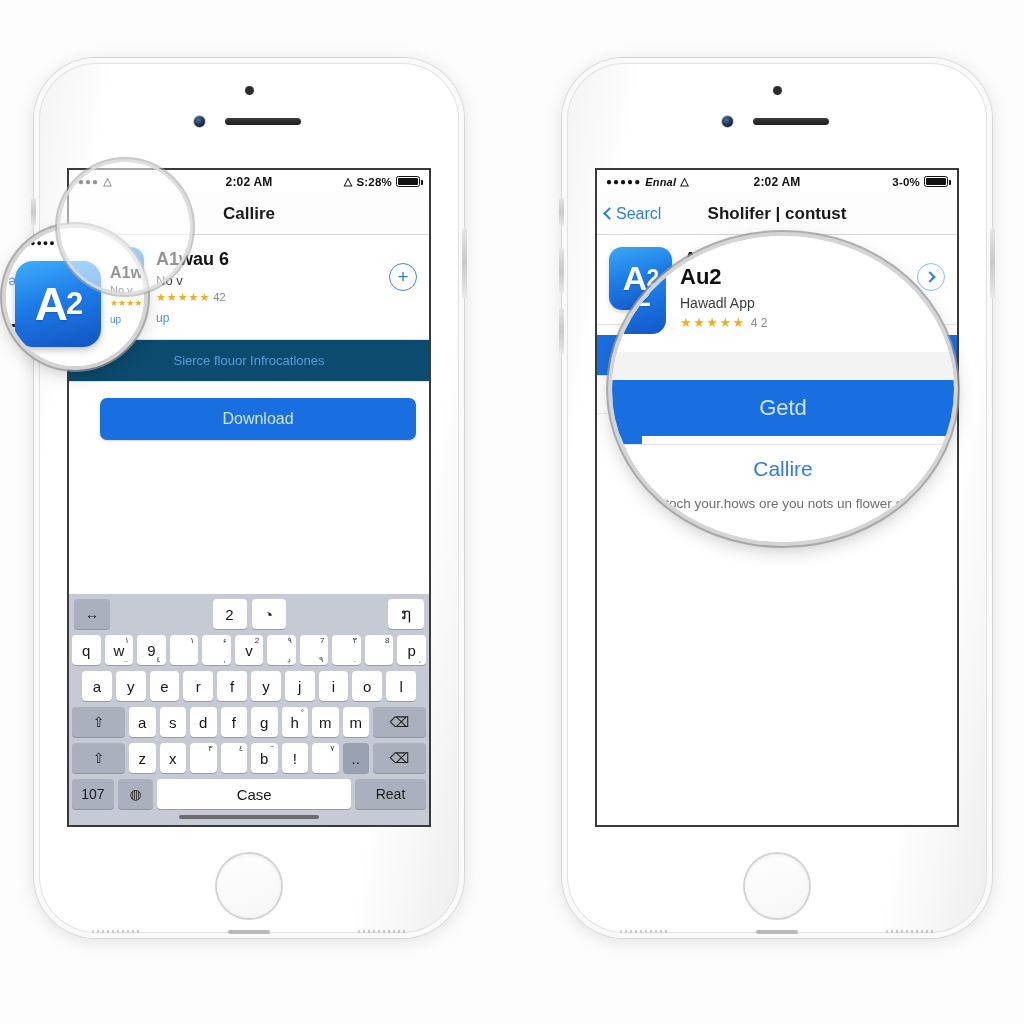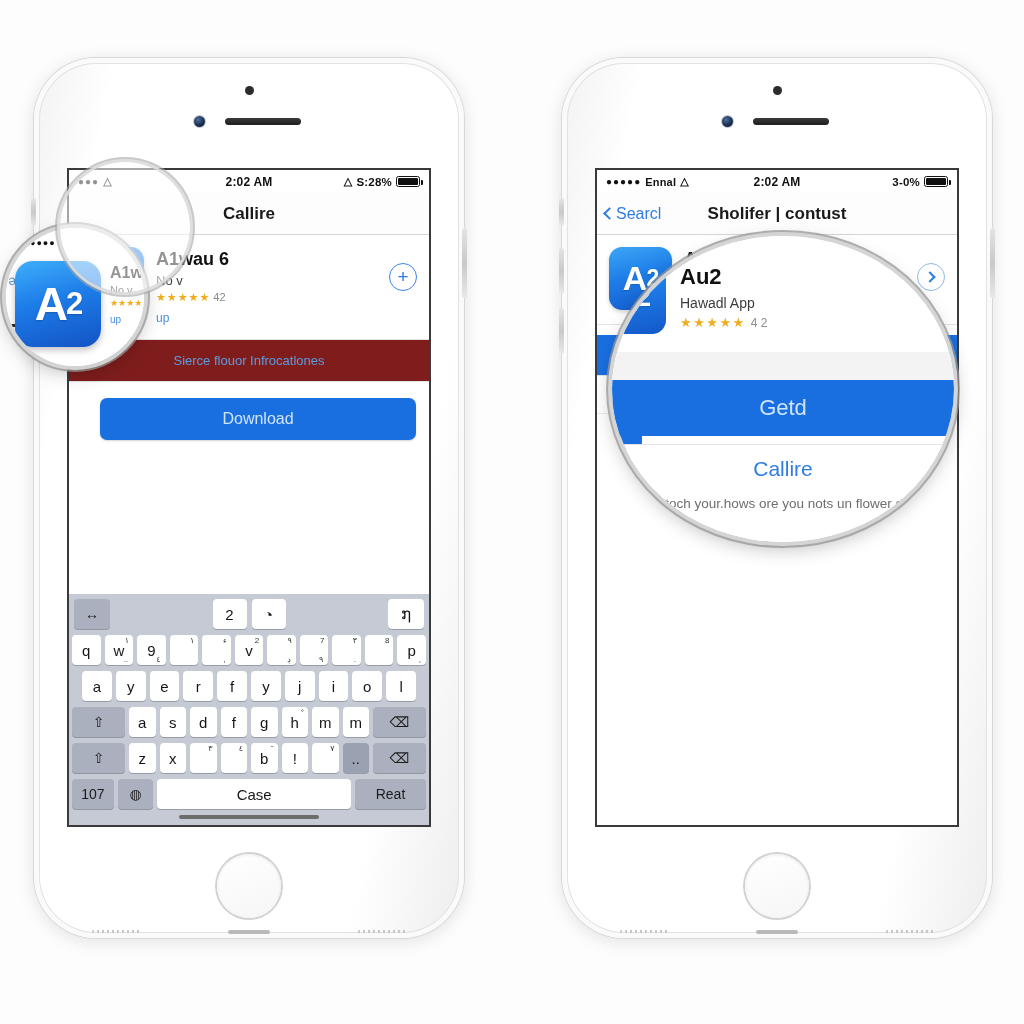--- a/index.html
+++ b/index.html
@@ -124,21 +124,21 @@
     font-size: 11.5px;
     font-weight: bold;
     color: #111;
     background: #fff;
     letter-spacing: .2px;
   }
   .sb-left  { display: flex; align-items: center; gap: 4px; flex: 1; }
   .sb-mid   { flex: 0 0 auto; font-size: 12px; }
   .sb-right { display: flex; align-items: center; justify-content: flex-end; gap: 4px; flex: 1; }
   .dots { letter-spacing: 1px; font-size: 10px; }
-  .carrier { font-size: 11px; font-weight: bold; }
+  .carrier { font-size: 11px; font-weight: bold; font-style: italic; }
   .wifi-glyph { font-size: 11px; }
   .batt {
     width: 24px; height: 11px;
     border: 1.4px solid #111;
     border-radius: 2.5px;
     position: relative;
     display: inline-block;
   }
   .batt::after {
     content: "";
@@ -231,21 +231,21 @@
     transform: rotate(45deg);
     margin-left: -2px;
   }
 
   
   .info-strip {
     padding: 13px 10px;
     text-align: center;
     font-size: 13px;
     color: #5b9be0;
-    background: #7f1d1d;
+    background: #0c4a6e;
     border-bottom: 1px solid #e2e2e2;
   }
 
   
   .cta-wrap { padding: 16px 13px; background: #fff; margin-left: 18px; }
   .cta {
     height: 42px;
     border-radius: 7px;
     background: #1a6fe0;
     color: #cfe4fb;

